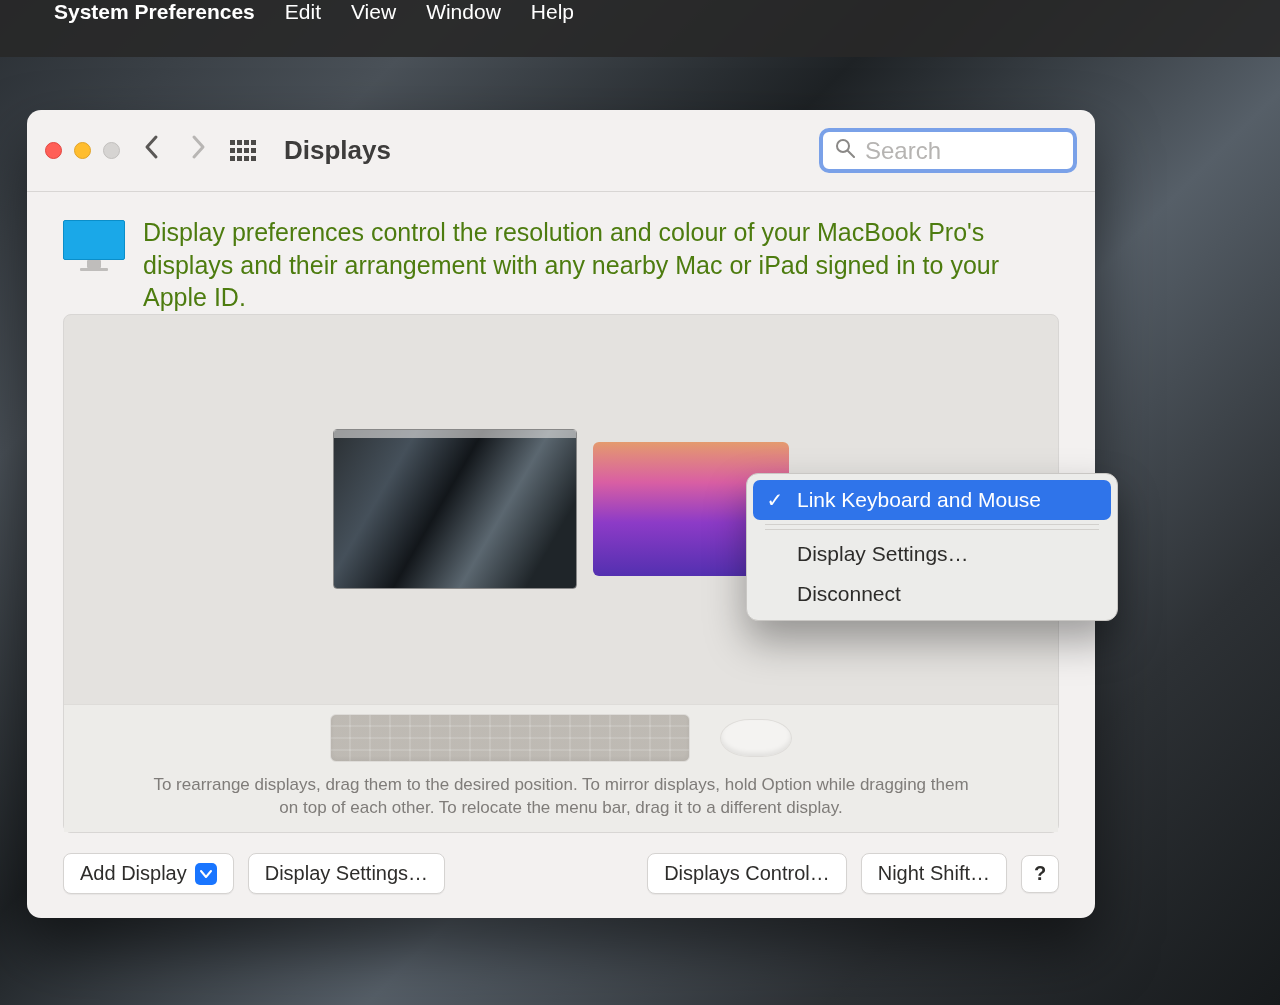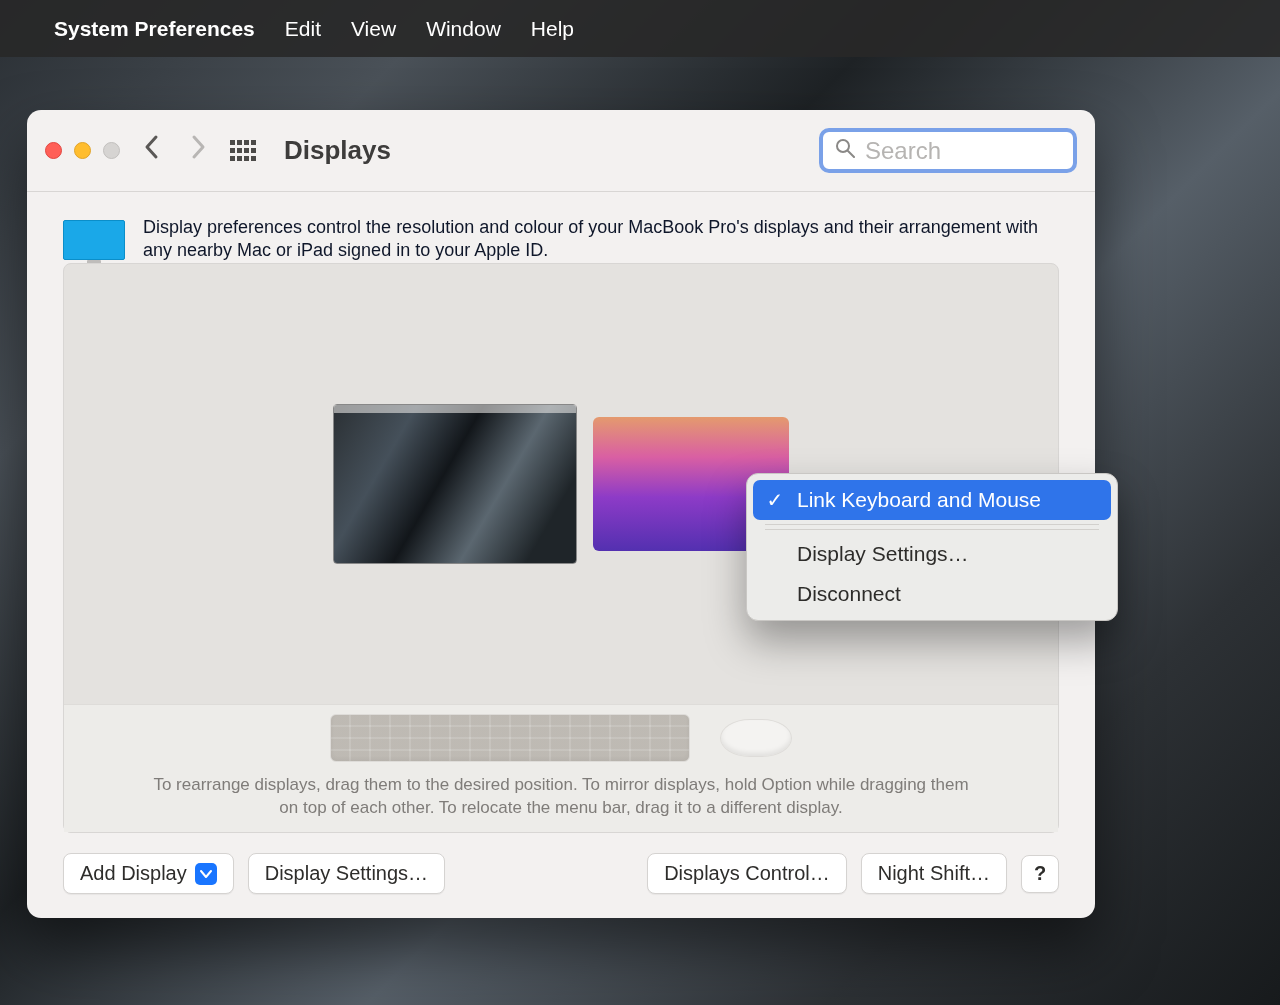--- a/index.html
+++ b/index.html
@@ -5,21 +5,21 @@
   * { box-sizing: border-box; margin: 0; padding: 0; }
   html, body { width: 1280px; height: 1005px; overflow: hidden; font-family: -apple-system, "Helvetica Neue", Arial, sans-serif; }
   body {
     background: linear-gradient(135deg,#2a2f34 0%,#4a5158 20%,#1e2225 40%,#565f68 60%,#2d3135 80%,#171a1c 100%);
     position: relative;
   }
   
   .menubar {
     position: absolute; top: 0; left: 0; right: 0; height: 57px;
     background: rgba(40,40,40,0.9);
-    display: flex; align-items: center; padding: 0 24px; gap: 30px;
+    display: flex; align-items: flex-start; padding: 0 24px; gap: 30px;
     color: #fff; font-size: 21px;
   }
   .menubar .apple { font-size: 24px; }
   .menubar .app-name { font-weight: 700; }
   .menubar .menu-item { cursor: default; }
 
   
   .window {
     position: absolute; left: 27px; top: 110px; width: 1068px; height: 808px;
     background: #f3f1f0; border-radius: 14px;
@@ -56,21 +56,21 @@
     position:relative; flex-shrink:0; margin-top:4px;
   }
   .intro-icon::after{
     content:""; position:absolute; left:50%; bottom:-9px; transform:translateX(-50%);
     width:14px; height:8px; background:#bfbdbb; border-radius:1px;
   }
   .intro-icon::before{
     content:""; position:absolute; left:50%; bottom:-12px; transform:translateX(-50%);
     width:28px; height:3px; background:#bfbdbb; border-radius:1px;
   }
-  .intro p { font-size:18px; color:#0f172a; line-height:1.3; }
+  .intro p { font-size:25px; color:#4d7c0f; line-height:1.3; }
 
   .arrange {
     flex:1;
     border:1px solid #d8d6d4; border-radius:8px;
     background:#e4e2df; display:flex; flex-direction:column;
     position:relative; overflow:visible;
   }
   .monitors { flex:1; display:flex; align-items:center; justify-content:center; gap:16px; }
   .monitor {
     border-radius:4px; position:relative;

